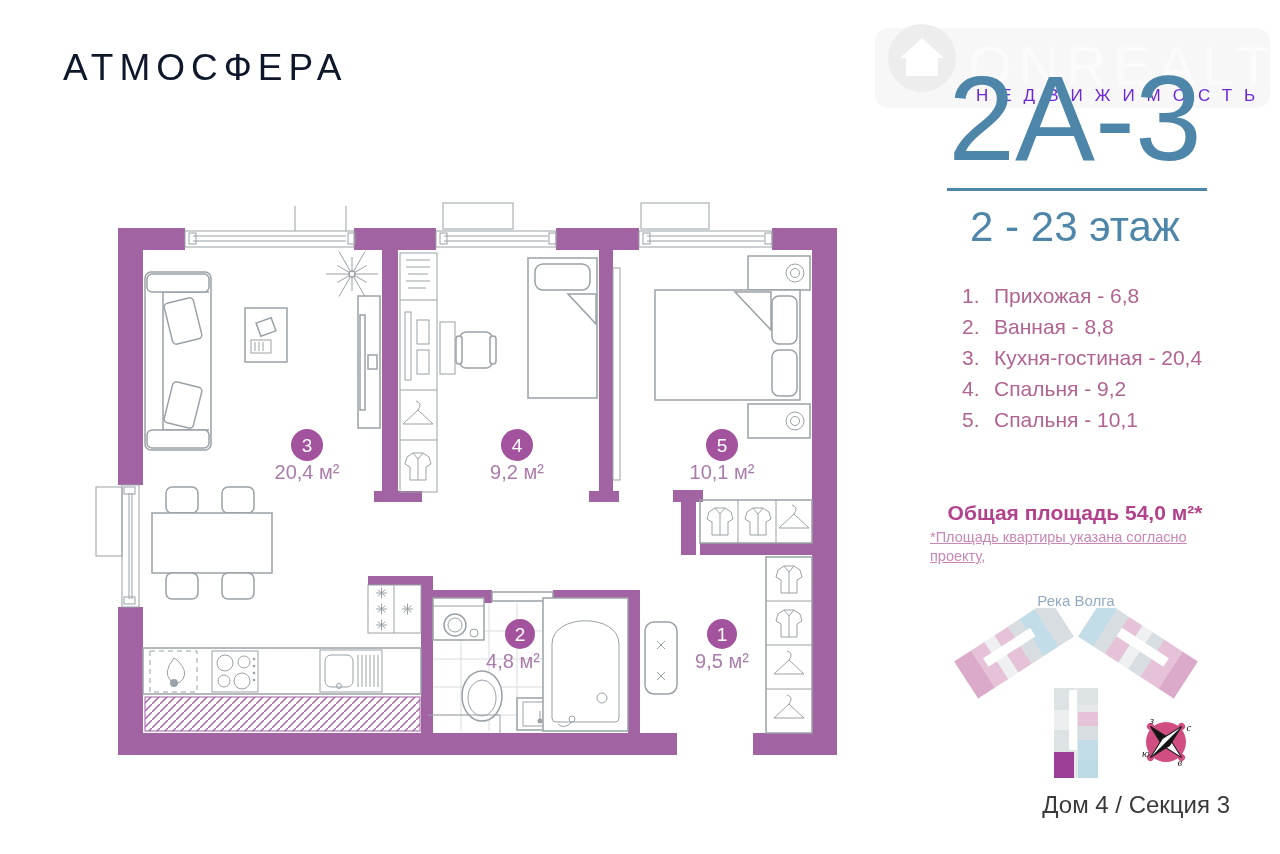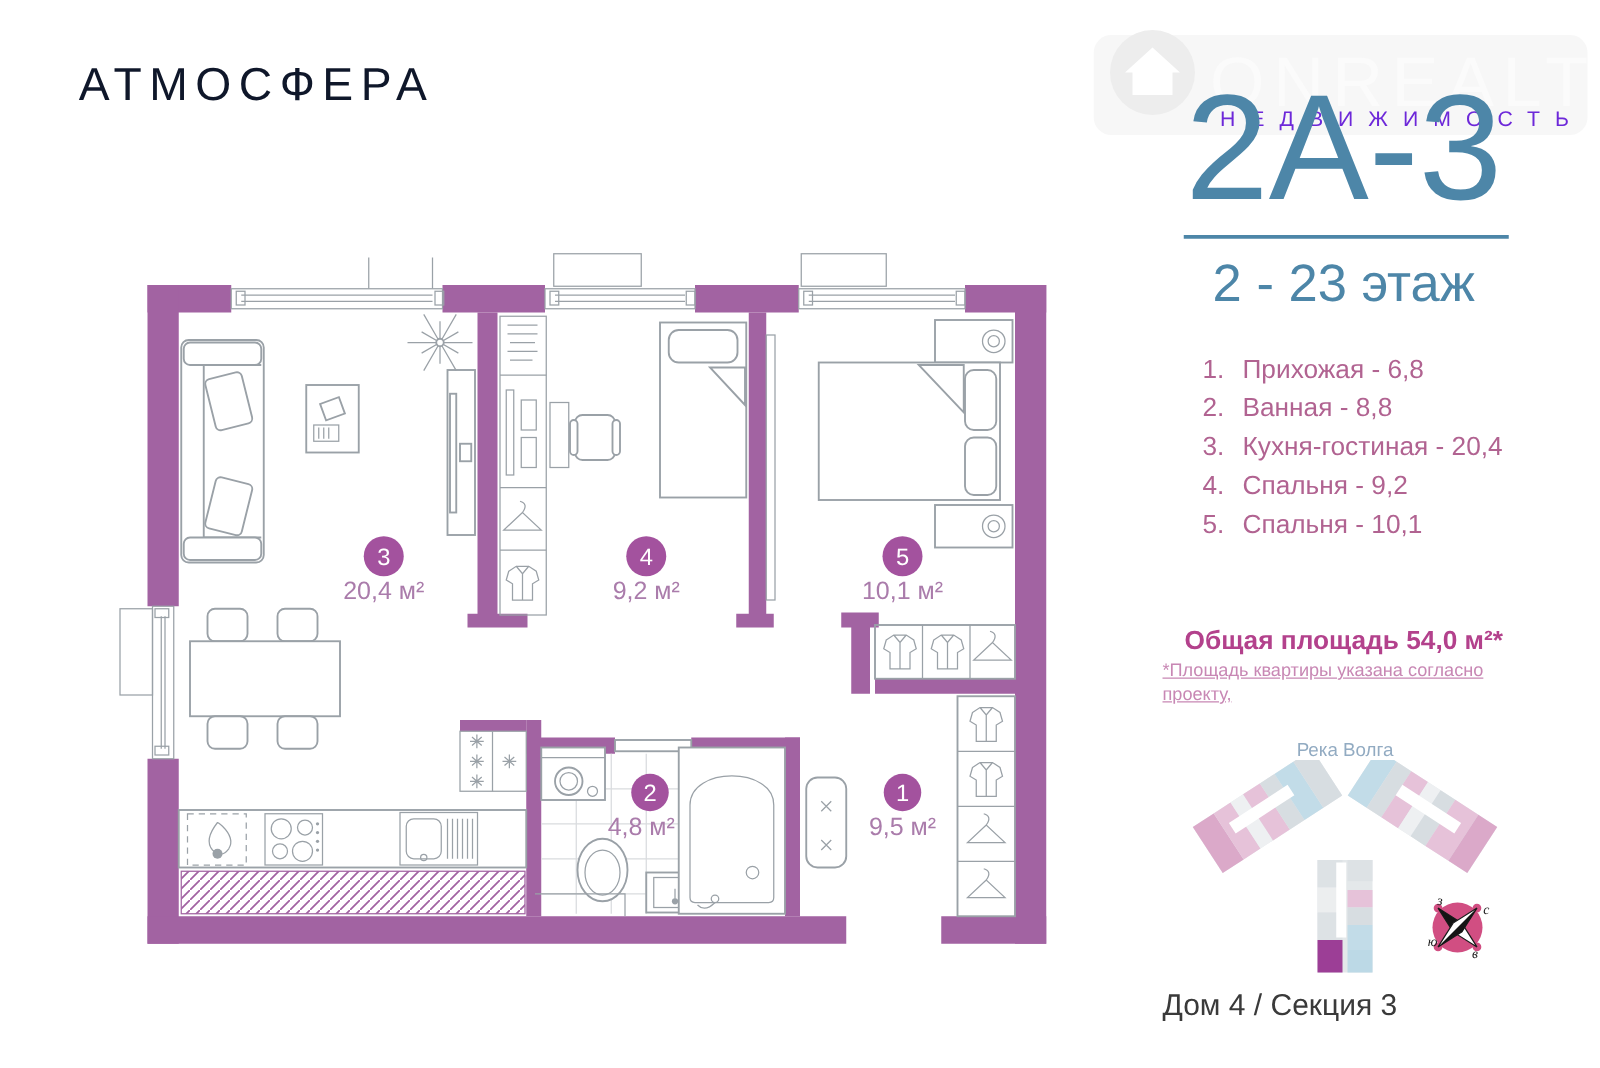--- a/index.html
+++ b/index.html
@@ -21,21 +21,21 @@
   
   .room-list{left:962px;top:280px;font-size:21px;color:var(--list-pink);}
   .room-list .row{display:flex;height:31px;align-items:center;}
   .room-list .num{width:32px;}
   
   .total-title{left:905px;top:501px;width:340px;text-align:center;font-size:21px;font-weight:bold;
                color:var(--total-pink);}
   .total-note{left:930px;top:528px;width:260px;font-size:14.5px;line-height:19px;color:var(--note-pink);text-decoration:underline;}
   
   .river{left:996px;top:592px;width:160px;text-align:center;font-size:15px;color:var(--river-blue);}
-  .caption{left:930px;top:791px;width:300px;text-align:left;font-size:24px;color:var(--caption-dark);}
+  .caption{left:930px;top:791px;width:300px;text-align:right;font-size:24px;color:var(--caption-dark);}
   
   .wall{fill:var(--wall);}
   .f{fill:#ffffff;stroke:var(--furniture);stroke-width:1.5;}
   .fn{fill:none;stroke:var(--furniture);stroke-width:1.5;}
   .thin{stroke-width:1;}
   .tile{stroke:#d9dbde;stroke-width:1;}
   .roomc{fill:var(--room-circle);}
   .rnum{fill:#ffffff;font-size:19px;text-anchor:middle;font-family:"Liberation Sans",sans-serif;}
   .rarea{fill:var(--area-label);font-size:20px;text-anchor:middle;font-family:"Liberation Sans",sans-serif;}
   .cletter{fill:#1c1c1c;font-size:11px;font-style:italic;text-anchor:middle;font-family:"Liberation Serif",serif;}

